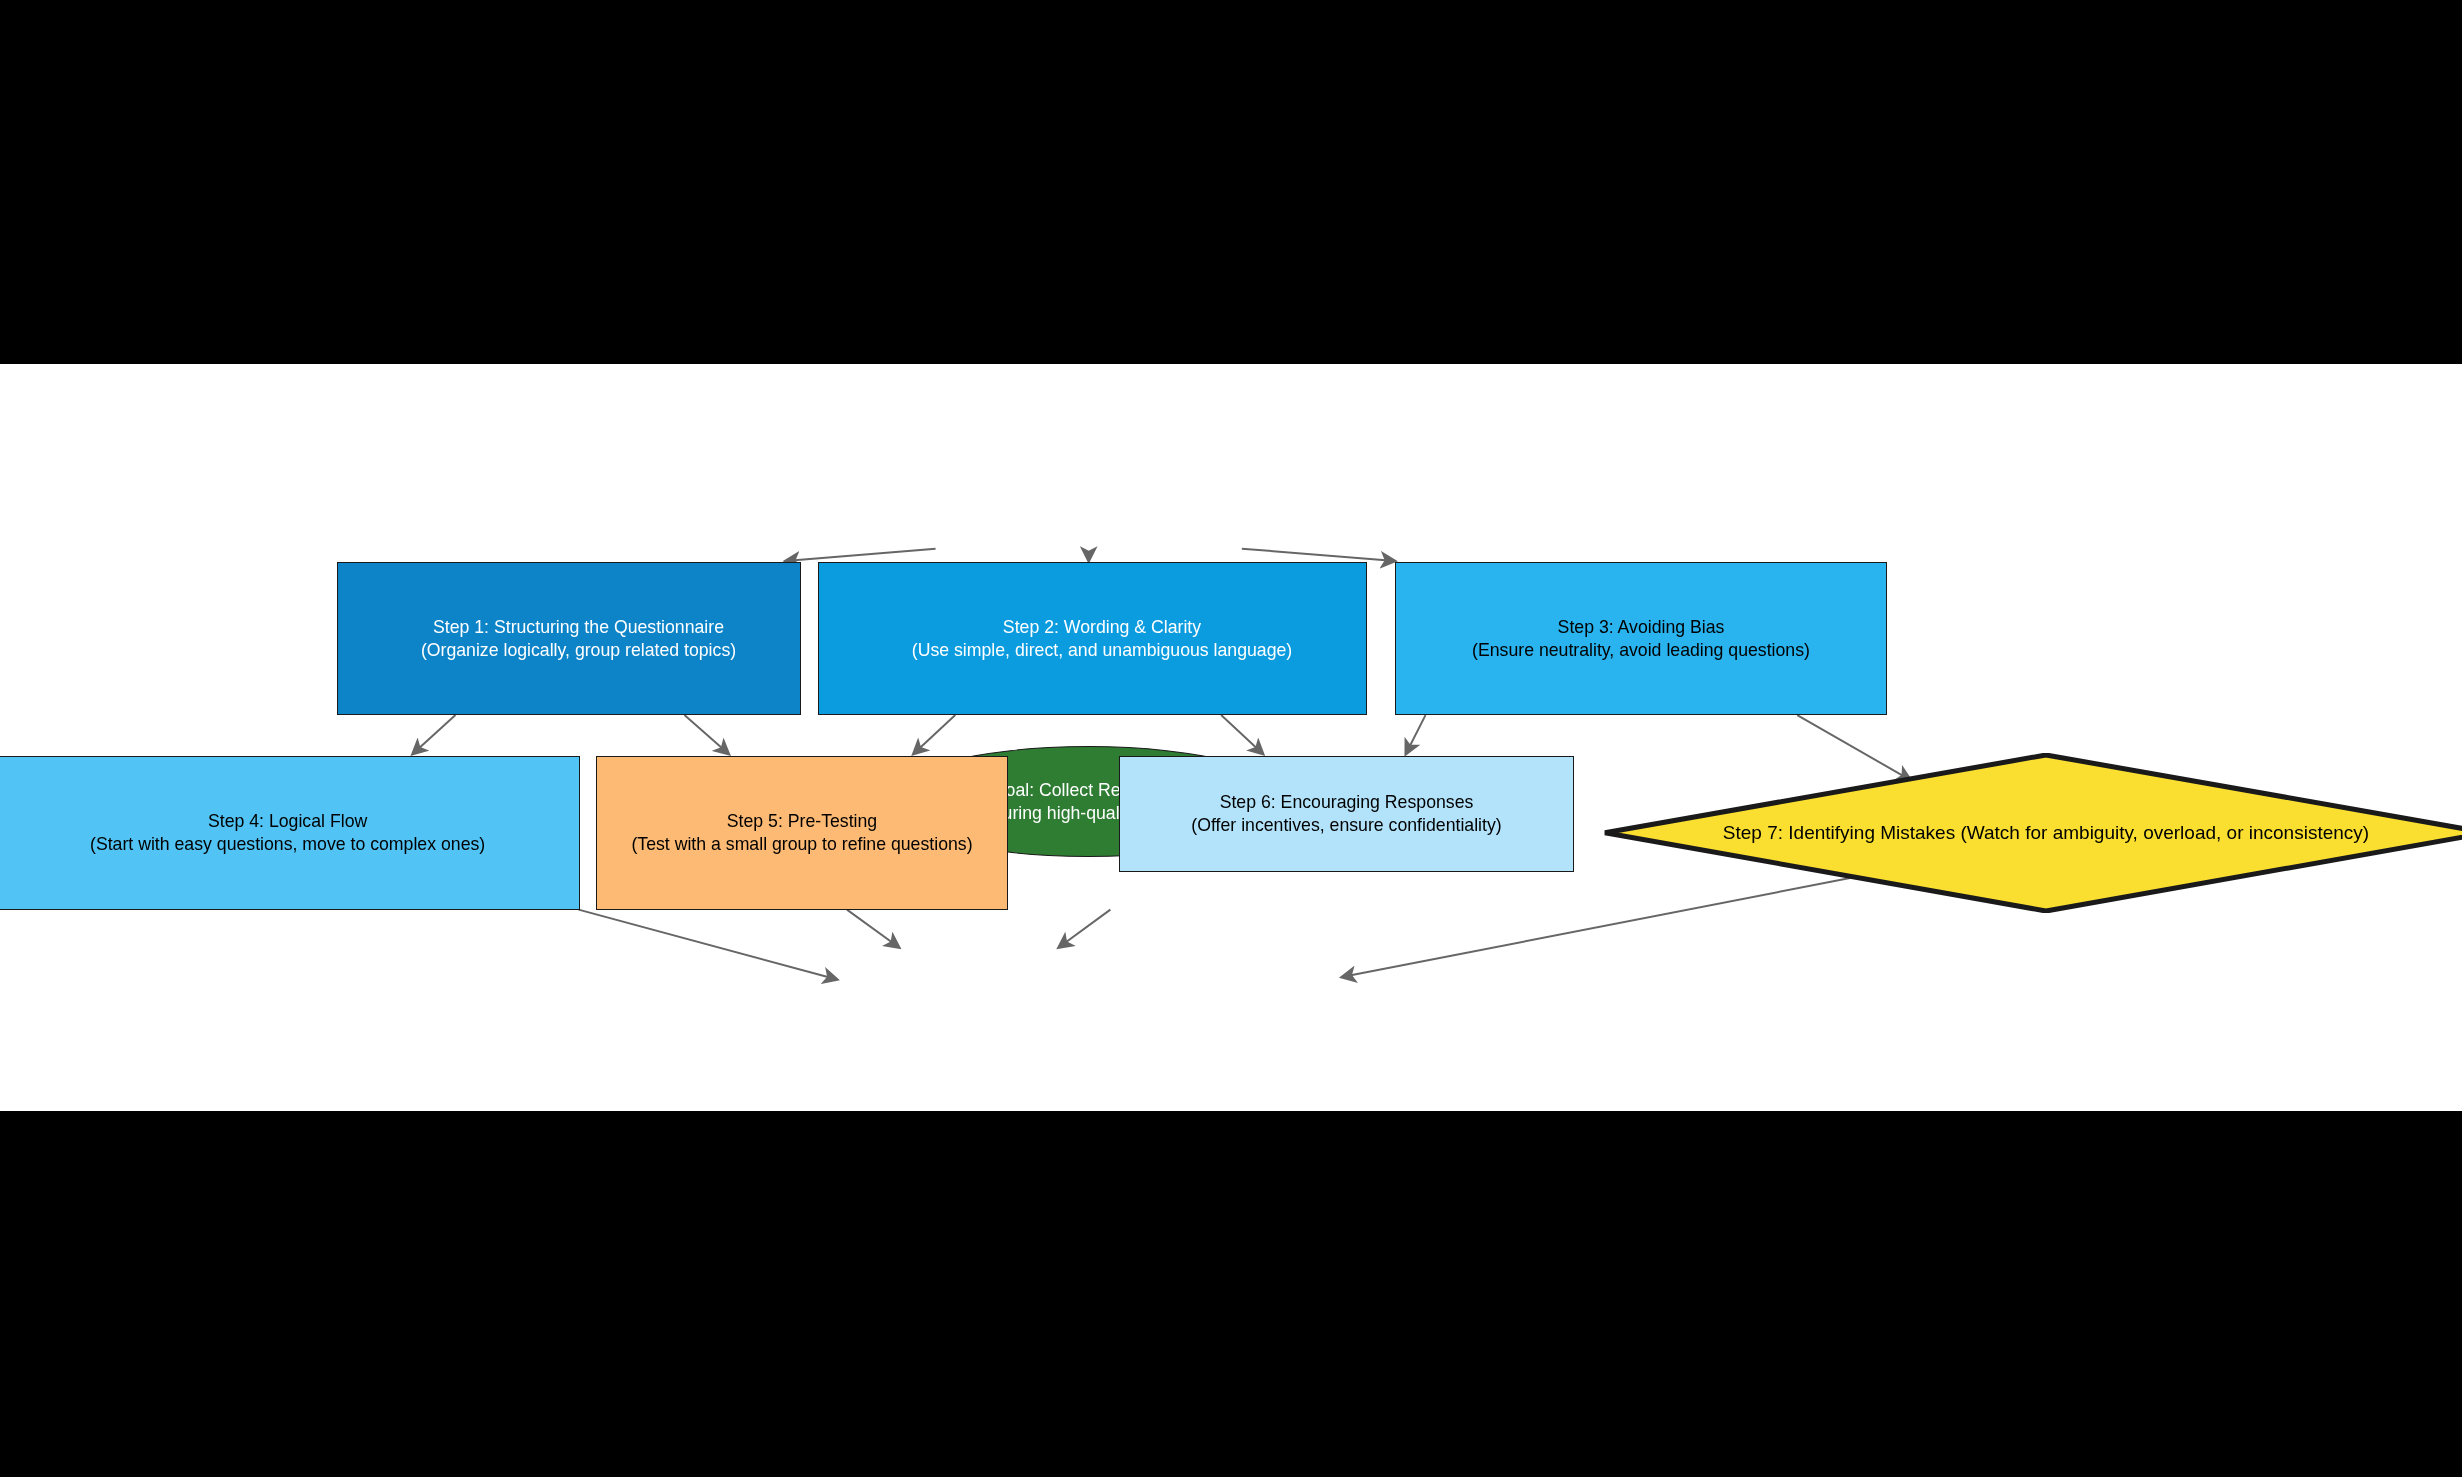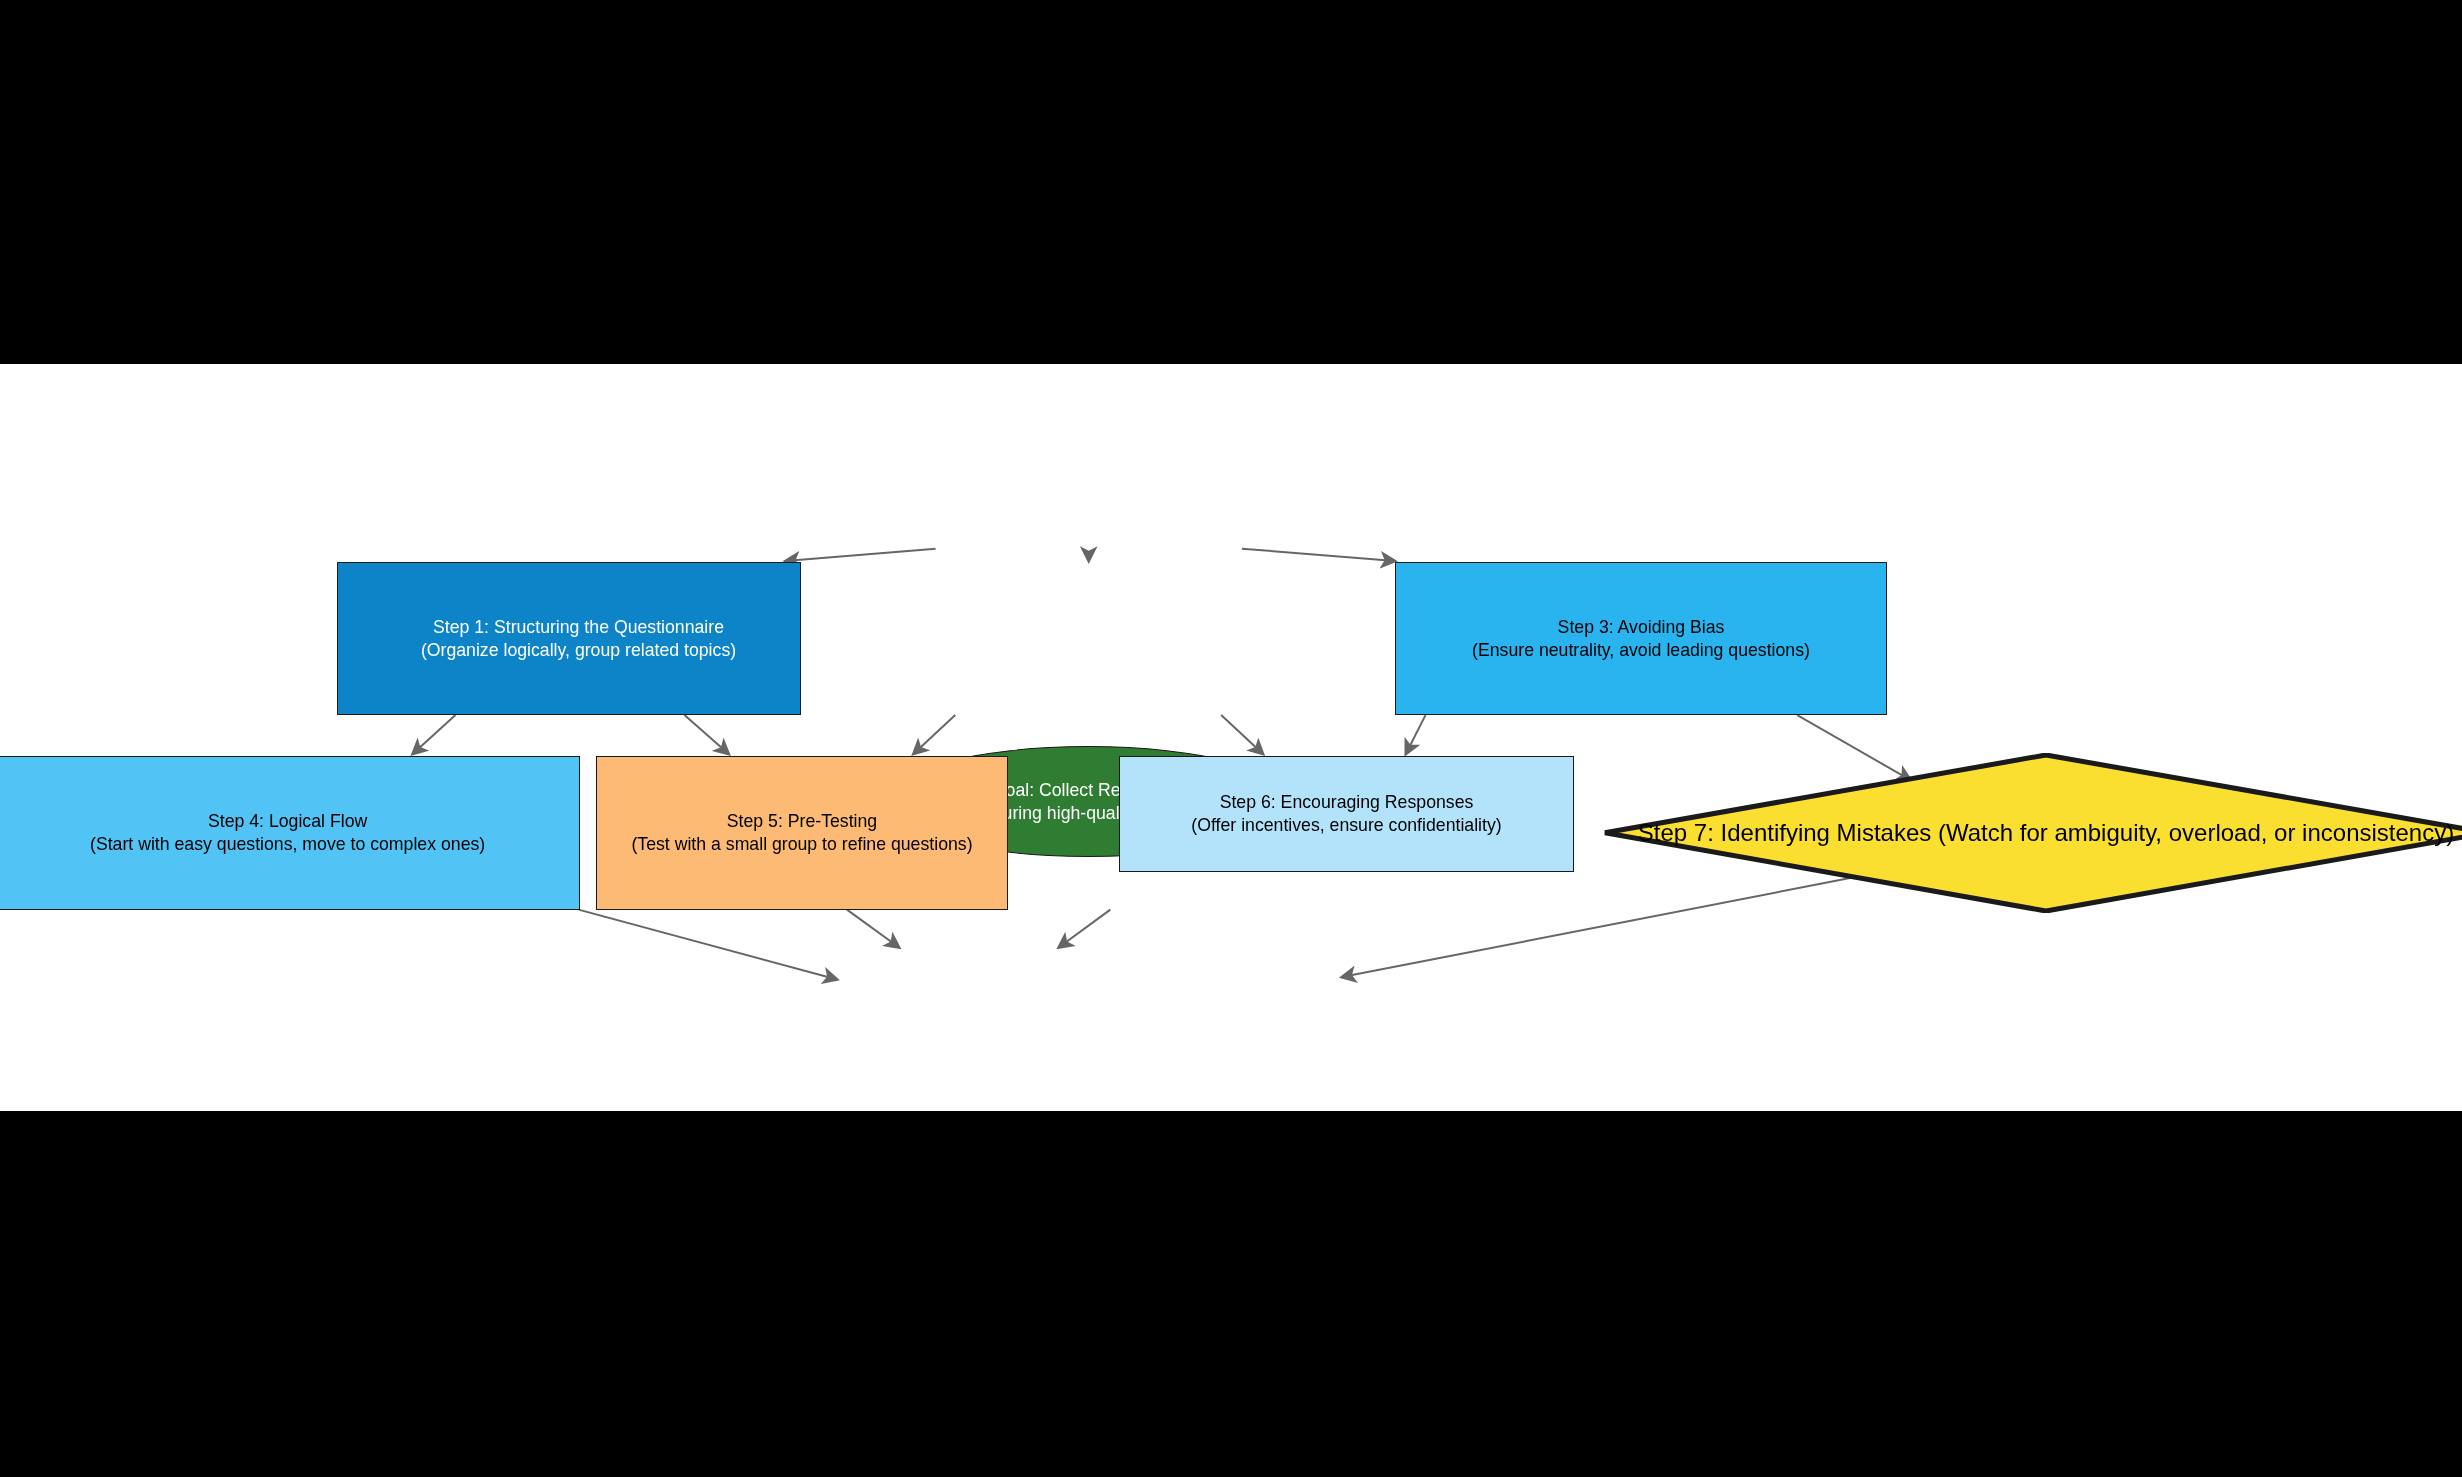--- a/index.html
+++ b/index.html
@@ -52,21 +52,21 @@
   .diamond-wrap{
     position:absolute;
     display:flex;align-items:center;justify-content:center;
   }
   .diamond-shape{
     position:absolute;left:0;top:0;width:100%;height:100%;
   }
   .diamond-label{
     position:relative;
     text-align:center;
-    font-size:24px;
+    font-size:19px;
     color:#000;
     line-height:1.30;
     z-index:2;
     white-space:nowrap;
   }
 
   .txt-light{color:#ffffff;padding-left:19px;}
   .txt-dark{color:#000000;}
 </style>
 </head>
@@ -106,20 +106,24 @@
     <div class="node ellipse txt-light" style="left:884px;top:382px;width:409px;height:111px;background:#2e7d32;">
       <span class="ttl">Goal: Collect Reliable Data</span>
       <span class="sub">(Ensuring high-quality responses)</span>
     </div>
 
     <div class="node rect txt-light" style="left:337px;top:198px;width:464px;height:153px;background:#0d83c8;">
       <span class="ttl">Step 1: Structuring the Questionnaire</span>
       <span class="sub">(Organize logically, group related topics)</span>
     </div>
 
+    <div class="node rect txt-light" style="left:818px;top:198px;width:549px;height:153px;background:#0b9ce0;">
+      <span class="ttl">Step 2: Wording &amp; Clarity</span>
+      <span class="sub">(Use simple, direct, and unambiguous language)</span>
+    </div>
 
     <div class="node rect txt-dark" style="left:1395px;top:198px;width:492px;height:153px;background:#29b3ef;">
       <span class="ttl">Step 3: Avoiding Bias</span>
       <span class="sub">(Ensure neutrality, avoid leading questions)</span>
     </div>
 
     <div class="node rect txt-dark" style="left:-4.9px;top:392px;width:585px;height:154px;background:#51c3f5;">
       <span class="ttl">Step 4: Logical Flow</span>
       <span class="sub">(Start with easy questions, move to complex ones)</span>
     </div>

